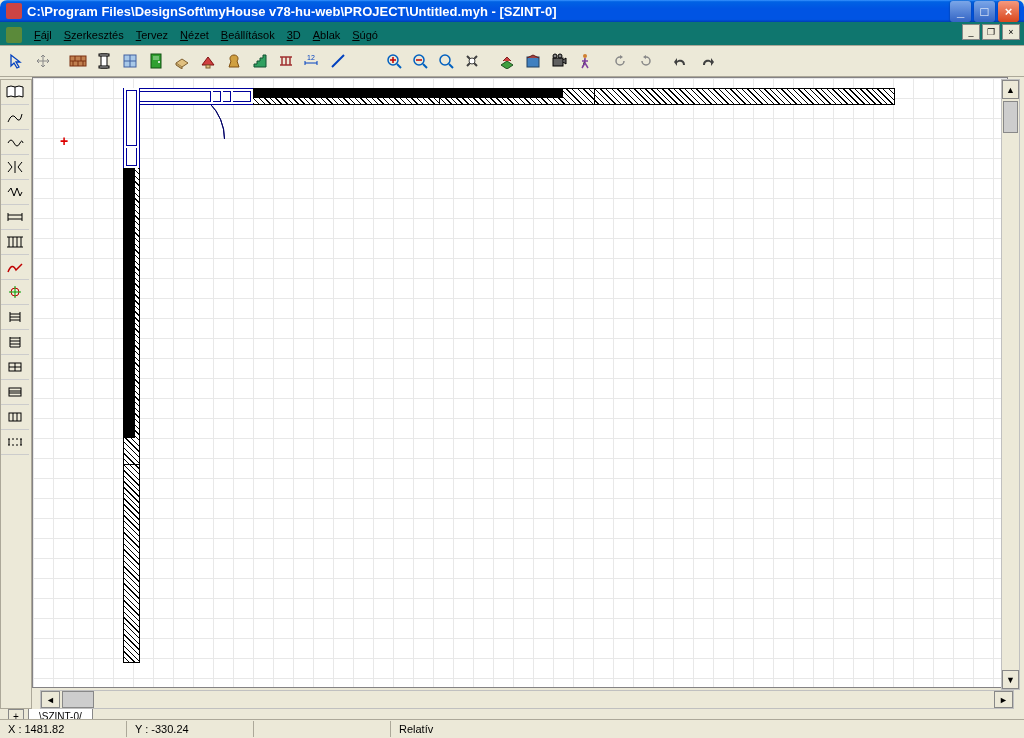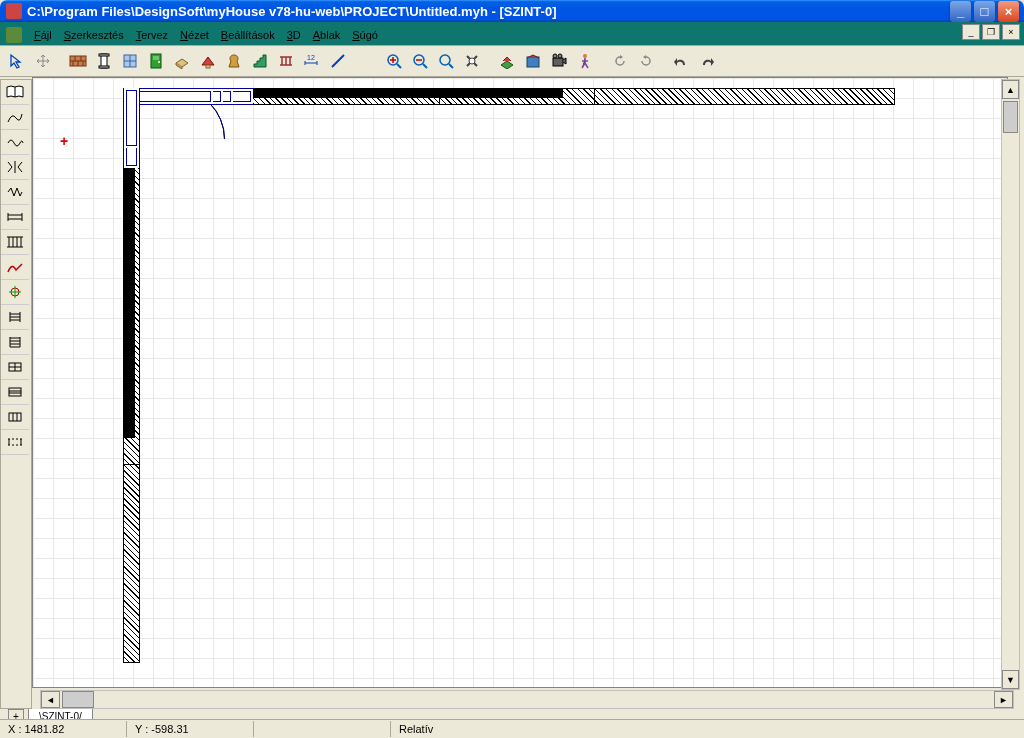--- a/index.html
+++ b/index.html
@@ -380,16 +380,16 @@
   <div class="arrow">►</div>
 </div>
 
 <div class="tabs">
   <div class="plus">+</div>
   <div class="tab">\<span>SZINT-0</span>/</div>
 </div>
 
 <div class="statusbar">
   <div class="cell" style="width:110px">X :   1481.82</div>
-  <div class="cell" style="width:110px">Y :    -598.31</div>
+  <div class="cell" style="width:110px">Y :    -330.24</div>
   <div class="cell" style="width:120px"></div>
   <div class="cell" style="width:55px;border-right:none">Relatív</div>
 </div>
 
 </body></html>

